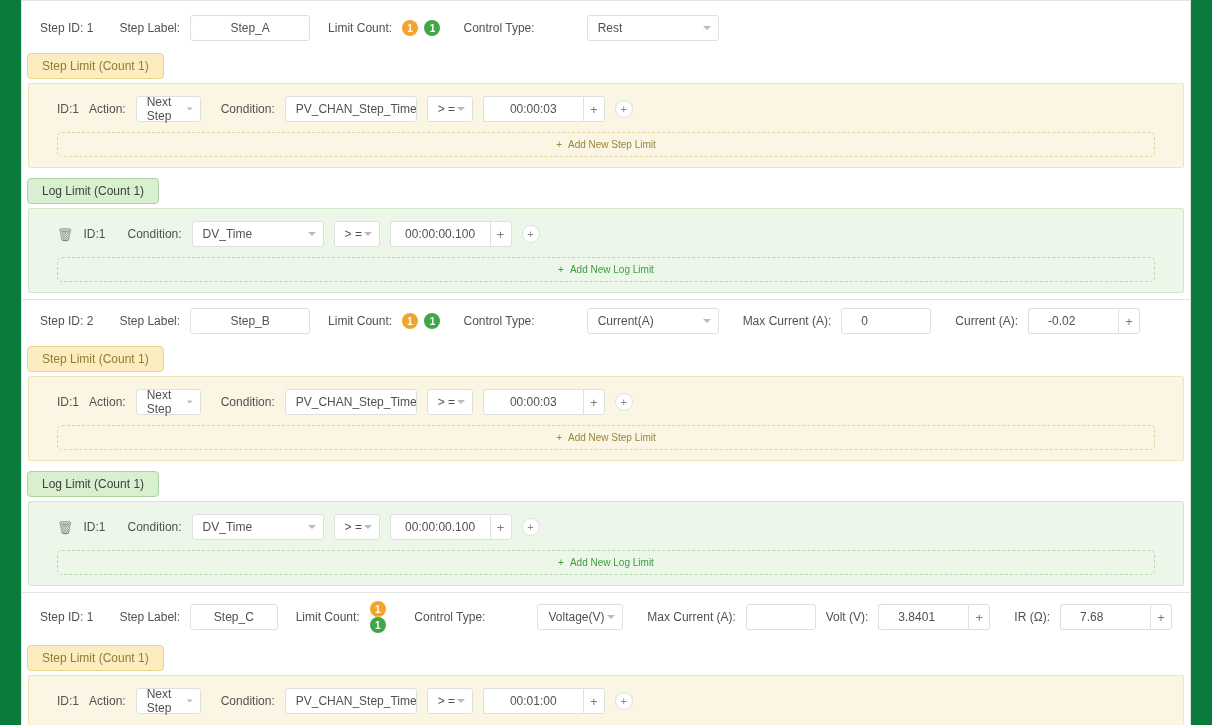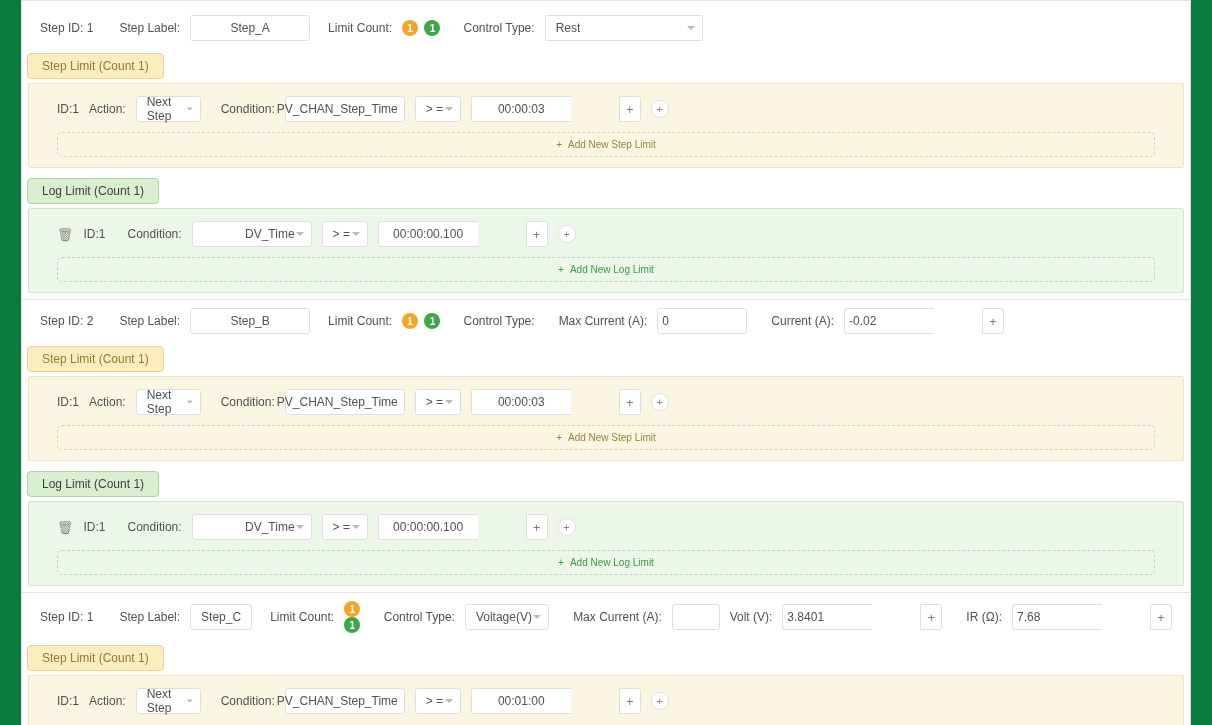--- a/index.html
+++ b/index.html
@@ -43,28 +43,28 @@
     gap:10px;
     padding:8px 18px 8px 18px;
     flex-wrap:nowrap;
   }
   .lbl{color:var(--text);font-weight:500;white-space:nowrap;}
   .text-field, .select-field{
     height:var(--row-h);
     border:1px solid var(--field-b);
     border-radius:3px;
     background:#fff;
-    padding:0 4px;
+    padding:0 19px;
     color:var(--text);
     font-size:12px;
     display:flex;align-items:center;justify-content:center;
   }
   .text-field.left{justify-content:flex-start;}
   .select-field{justify-content:space-between;padding:0 6px 0 10px;}
-  .spin-group{display:flex;align-items:center;gap:48px;}
+  .spin-group{display:flex;align-items:center;}
   .spin-group .text-field{border-top-right-radius:0;border-bottom-right-radius:0;border-right:none;}
   .spin-btn{
     height:var(--row-h);width:22px;border:1px solid var(--field-b);
     border-top-right-radius:3px;border-bottom-right-radius:3px;
     background:#fff;color:#7d7d7d;display:flex;align-items:center;justify-content:center;
     font-size:13px;
   }
   .badge{width:16px;height:16px;border-radius:50%;color:#fff;font-size:10px;font-weight:600;
     display:inline-flex;align-items:center;justify-content:center;margin-right:3px;}
   .badge.o{background:var(--orange);}
@@ -104,23 +104,23 @@
     padding:6px 0;
     text-align:center;
     font-size:10px;
     font-weight:500;
   }
   .add-row.yellow{border-color:var(--yellow-dash);color:var(--yellow-add);}
   .add-row.green{border-color:var(--green-dash);color:var(--green-add);}
   .add-row .plus{margin-right:6px;}
   svg.caret{width:10px;height:10px;fill:#bbb;}
   .w-step-label{width:120px;}
-  .w-ctrl{width:158px;}
+  .w-ctrl{width:132px;margin-left:42px;}
   .w-action{width:65px;}
-  .w-cond{width:120px;justify-content:flex-end;}
+  .w-cond{width:132px;}
   .w-op{width:46px;}
   .w-time{width:100px;}
   .w-num{width:90px;}
 </style>
 </head>
 <body>
 
 <div class="container" id="root">
     <div class="step-block">
     <div class="step-header">
@@ -219,20 +219,26 @@
       <span class="lbl" style="margin-left:16px;">Step Label:</span>
       <div class="text-field w-step-label ">
             <span>Step_B</span>
           </div>
       <span class="lbl" style="margin-left:8px;">Limit Count:</span>
       <span>
         <span class="badge o">1</span>
         <span class="badge g">1</span>
       </span>
       <span class="lbl" style="margin-left:10px;">Control Type:</span>
+      <div class="select-field w-ctrl">
+            <span>Current(A)</span>
+          <svg class="caret" viewBox="0 0 10 10">
+            <path d="M1 3 L5 7 L9 3 Z"></path>
+          </svg>
+          </div>
       <span class="lbl" style="margin-left:14px;">Max Current (A):</span>
         <div class="text-field w-num left">
             <span>0</span>
           </div>
         <span class="lbl" style="margin-left:14px;">Current (A):</span>
         <div class="spin-group">
             <div class="text-field w-num left">
             <span>-0.02</span>
           </div>
             <div class="spin-btn">+</div>

